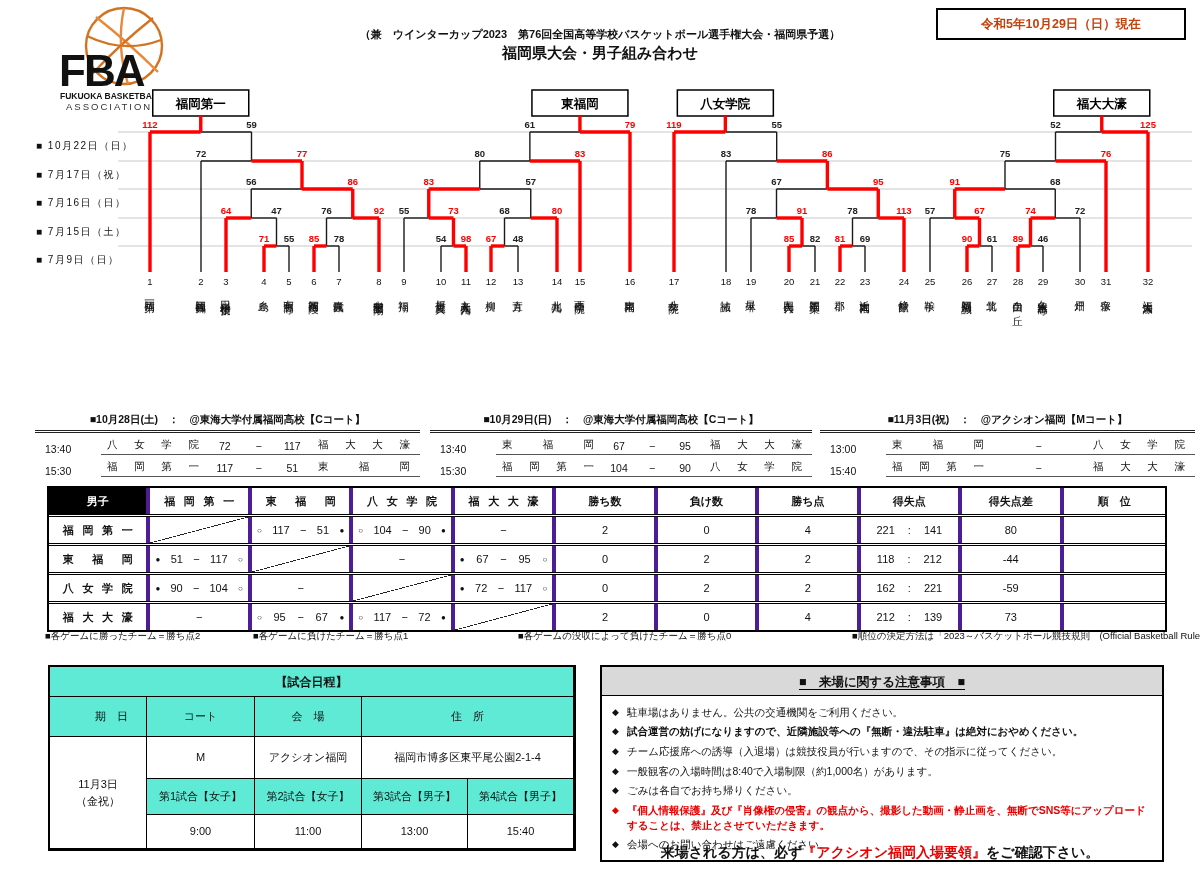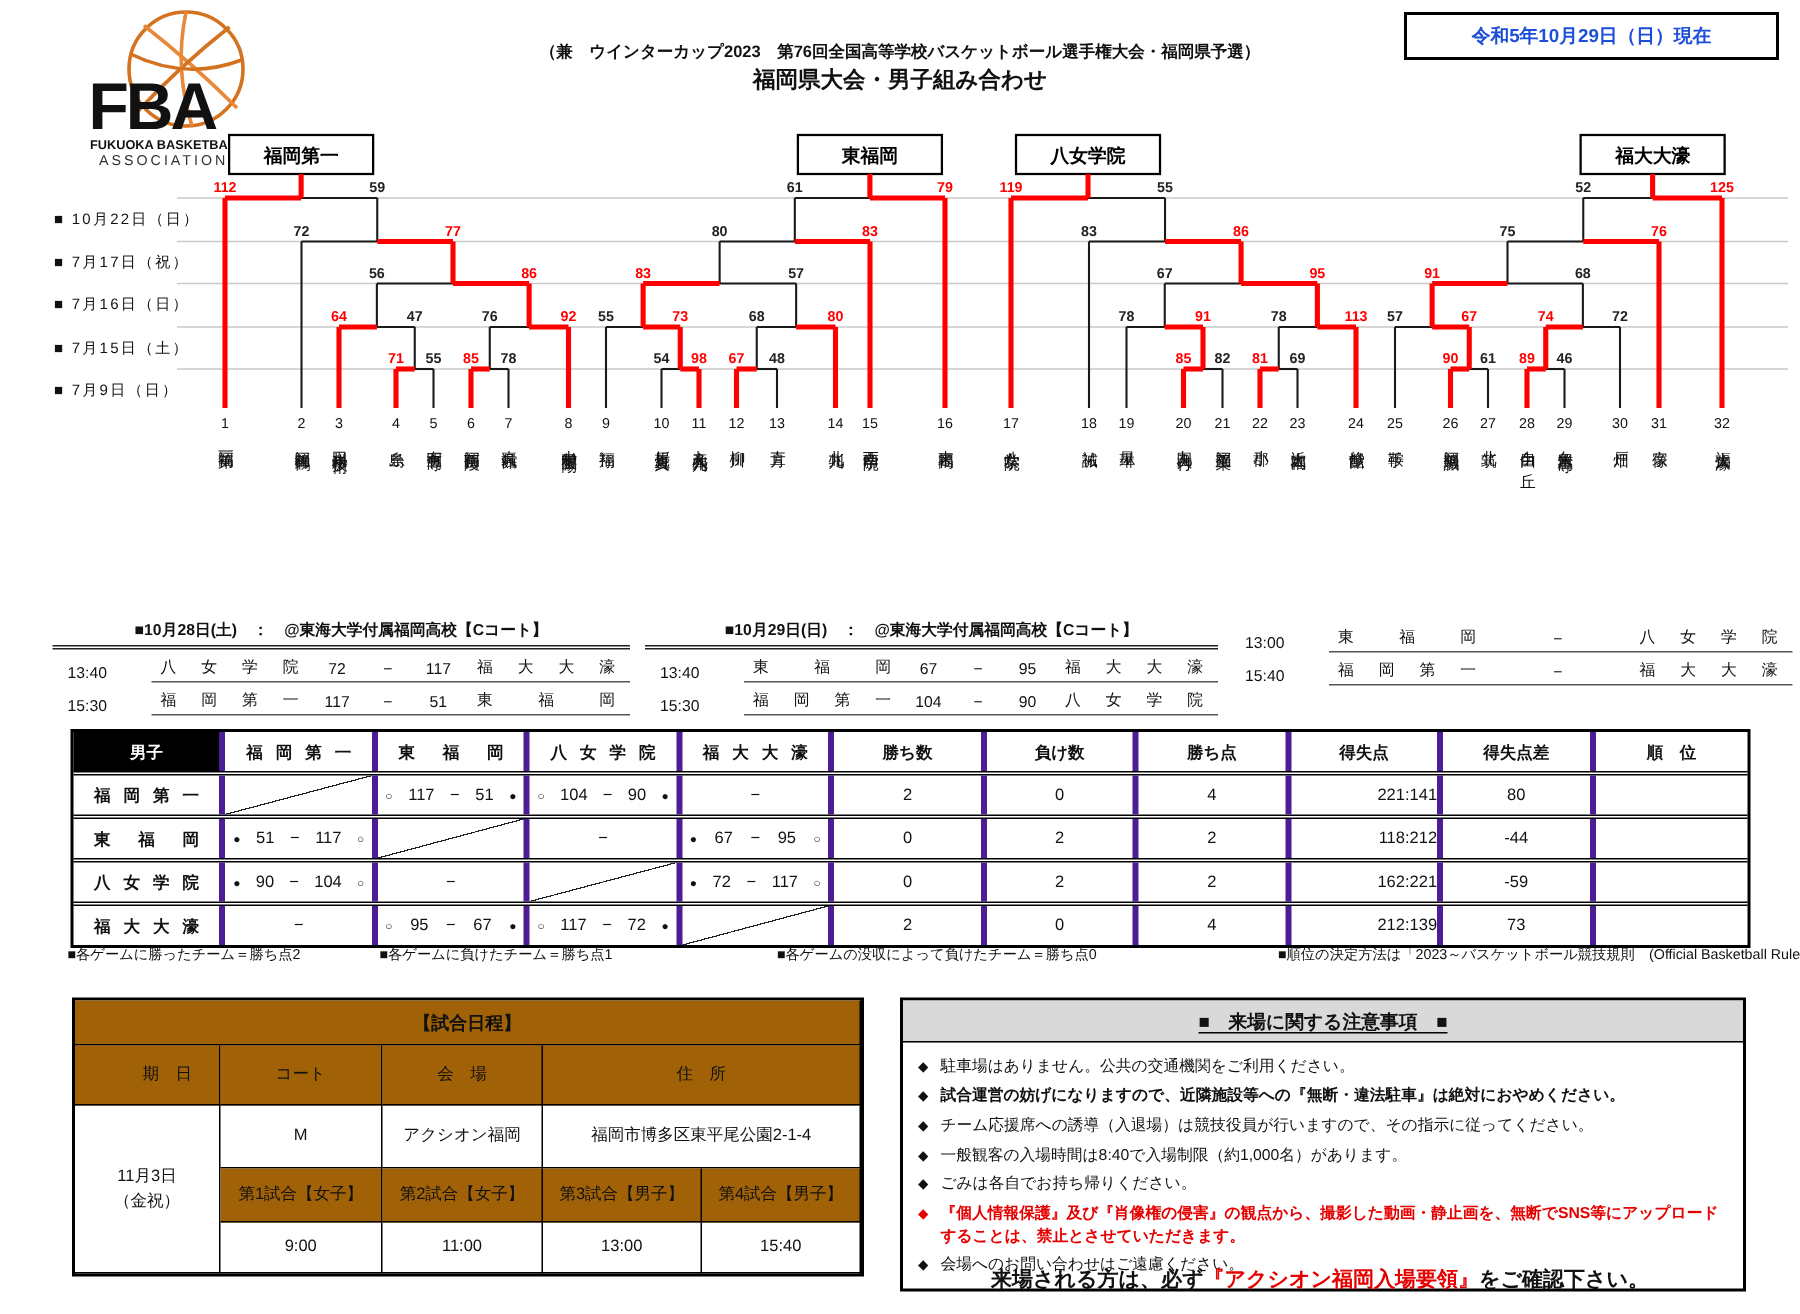--- a/index.html
+++ b/index.html
@@ -2,21 +2,21 @@
 <html><head>
 <meta charset="utf-8">
 <style>
   html,body{margin:0;padding:0;background:#888;}
   .page{position:relative;width:1200px;height:876px;background:#fff;overflow:hidden;
         font-family:"Liberation Sans","DejaVu Sans",sans-serif;color:#111;}
   .title1{position:absolute;left:0;right:0;top:4px;text-align:center;font-size:17px;font-weight:bold;letter-spacing:.5px;}
   .title2{position:absolute;left:0;right:0;top:27px;text-align:center;font-size:11px;font-weight:bold;}
   .title3{position:absolute;left:0;right:0;top:44px;text-align:center;font-size:15px;font-weight:bold;}
   .badge{position:absolute;left:936px;top:8px;width:246px;height:28px;border:2px solid #000;
-         display:flex;align-items:center;justify-content:center;font-size:12.5px;font-weight:bold;color:#1d4ed8;}
+         display:flex;align-items:center;justify-content:center;font-size:12.5px;font-weight:bold;color:#c2410c;}
   .logo{position:absolute;left:58px;top:2px;width:122px;height:110px;}
   #bracket{position:absolute;left:0;top:85px;}
   #bracket text,#logo-svg text{font-family:"Liberation Sans","DejaVu Sans",sans-serif;}
   .sched{position:absolute;top:413px;font-size:10.5px;}
   .sched-h{text-align:center;font-weight:bold;border-bottom:3px double #222;padding-bottom:3px;}
   .sched-tr{display:flex;align-items:flex-end;margin-top:5px;}
   .st{width:56px;padding-left:10px;}
   .sm{flex:1;display:flex;justify-content:space-between;align-items:flex-end;border-bottom:1px solid #555;padding:0 10px 2px 6px;}
   .spread{display:inline-flex;justify-content:space-between;}
   .sn{width:92px;}
@@ -26,26 +26,26 @@
   .lg-row{display:grid;grid-template-columns:repeat(11,1fr);height:26px;}
   .lg-row + .lg-row{border-top:3px double #000;}
   .lg-cell{border-right:4px solid #4c1d95;display:flex;align-items:center;justify-content:center;position:relative;}
   .lg-cell:last-child{border-right:none;}
   .lg-corner{background:#000;color:#fff;font-weight:bold;}
   .lg-head{font-weight:bold;}
   .lg-name{font-weight:bold;}
   .vs{justify-content:space-between;padding:0 5px;}
   .vs .mk{font-size:8px;}
   .self-diag{background:linear-gradient(to bottom right,transparent 49.2%,#222 49.2%,#222 50.8%,transparent 50.8%);}
-  .pfpa{justify-content:flex-end;}
+  .pfpa{gap:13px;}
   .fnote{position:absolute;top:630px;font-size:9.5px;white-space:nowrap;}
   #nittei{position:absolute;left:48px;top:665px;width:524px;height:182px;border:2px solid #000;font-size:11px;}
   .nt-cell{position:absolute;border-right:1px solid #000;border-bottom:1px solid #000;box-sizing:border-box;
            display:flex;align-items:center;justify-content:center;text-align:center;white-space:pre-line;line-height:1.5;}
-  .nt-gray{background:#a16207;}
+  .nt-gray{background:#5eead4;}
   .nt-title{font-weight:bold;font-size:12px;}
   #notes{position:absolute;left:600px;top:665px;width:560px;border:2px solid #000;background:#fff;}
   .notes-title{background:#d9d9d9;border-bottom:1px solid #000;text-align:center;padding:5px 0 4px;}
   .notes-title span{font-weight:bold;font-size:12.5px;border-bottom:1.5px solid #000;}
   .notes-body{padding:6px 2px 5px 2px;}
   .note-item{display:flex;gap:8px;padding:2.5px 8px;font-size:10.5px;line-height:1.4;}
   .diamond{font-size:9px;padding-top:1px;}
   .note-bold{font-weight:bold;}
   .note-red{color:#e60000;font-weight:bold;}
   .note-red .diamond{color:#e60000;}
@@ -412,20 +412,21 @@
             <div class="sn spread" style="width: 92px;">
               <span>八</span>
               <span>女</span>
               <span>学</span>
               <span>院</span>
             </div>
           </div>
         </div>
       </div>
       <div class="sched" style="left: 820px; width: 375px;">
+        <div class="sched-h">■11月3日(祝)　：　@アクシオン福岡【Mコート】</div>
         <div class="sched-tr">
           <div class="st">13:00</div>
           <div class="sm">
             <div class="sn spread" style="width: 92px;">
               <span>東</span>
               <span>福</span>
               <span>岡</span>
             </div>
             <div class="ss"></div>
             <div class="sd">−</div>

